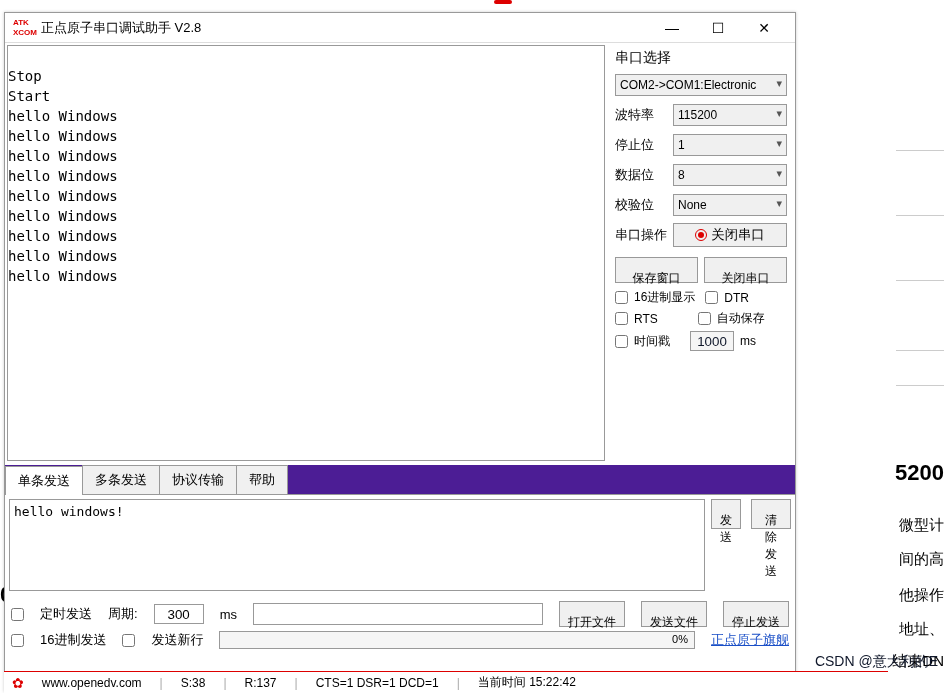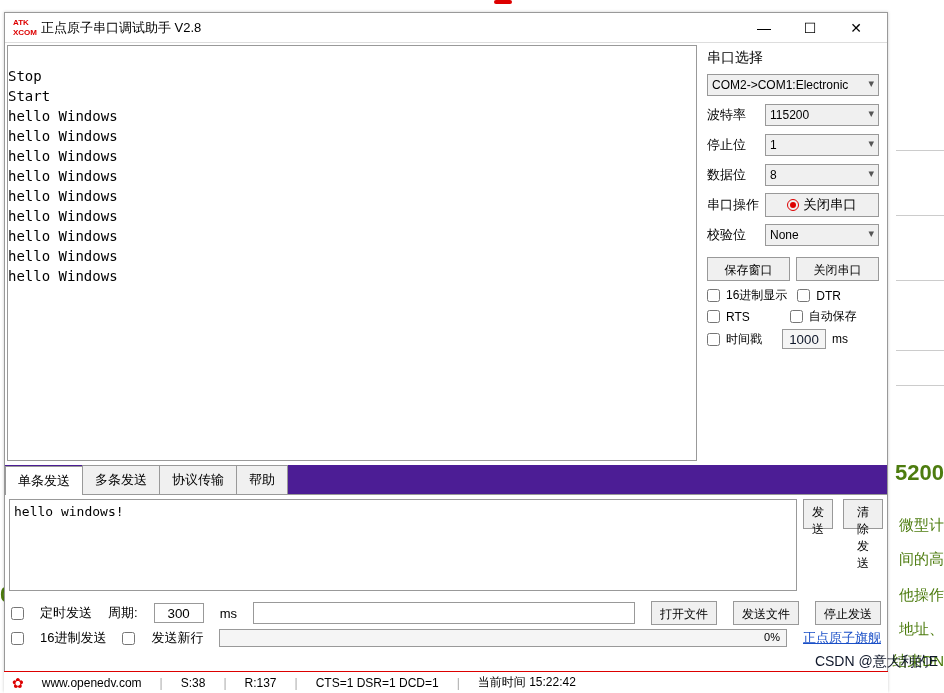--- a/index.html
+++ b/index.html
@@ -1,38 +1,38 @@
 <!DOCTYPE html>
 <html><head>
 <meta charset="utf-8">
 <style>
 *{box-sizing:border-box;margin:0;padding:0}
 body{font-family:"Microsoft YaHei",SimSun,Arial,sans-serif;font-size:12px;background:#fff;position:relative;width:944px;height:693px;overflow:hidden}
-.window{position:absolute;left:4px;top:12px;width:884px;height:680px;border:1px solid #999;background:#fff;box-shadow:0 0 3px rgba(0,0,0,.2)}
+.window{position:absolute;left:4px;top:12px;width:792px;height:680px;border:1px solid #999;background:#fff;box-shadow:0 0 3px rgba(0,0,0,.2)}
 .redbar{position:absolute;left:0;top:0;width:944px;height:8px;background:#fff}
 .reddot{position:absolute;left:494px;top:0;width:18px;height:4px;background:#d00;border-radius:2px}
 .titlebar{height:30px;display:flex;align-items:center;padding:0 8px;border-bottom:1px solid #ddd}
 .logo{width:24px;height:20px;margin-right:4px;color:#d00;font-size:8px;font-weight:bold;line-height:10px}
 .title{flex:1;font-size:13px}
 .winbtns{display:flex}
 .winbtn{width:46px;height:28px;display:flex;align-items:center;justify-content:center;font-size:14px;cursor:pointer}
 .body{display:flex;height:420px}
 .rxarea{flex:1;border:1px solid #999;margin:2px;font-family:SimSun,monospace;font-size:14px;line-height:20px;white-space:pre;overflow:auto;background:#fff}
 .sidepanel{width:188px;padding:6px 8px;font-size:13px}
 .sp-title{font-size:14px;margin-bottom:6px;font-weight:500}
 .sp-row{display:flex;align-items:center;margin:6px 0;height:24px}
 .sp-label{width:58px}
 .sp-select,.sp-input{flex:1;height:22px;border:1px solid #999;background:#f0f0f0;font-size:12px;padding:0 4px;appearance:none;position:relative}
 .sel-wrap{flex:1;position:relative}
 .sel-wrap::after{content:"▾";position:absolute;right:5px;top:3px;font-size:11px;pointer-events:none;color:#555}
 .sp-select{width:100%}
 .port-btn{flex:1;height:24px;border:1px solid #999;background:#f0f0f0;display:flex;align-items:center;justify-content:center;gap:4px;cursor:pointer}
 .rec-icon{width:12px;height:12px;border:1px solid #d00;border-radius:50%;display:inline-flex;align-items:center;justify-content:center}
 .rec-icon::after{content:"";width:6px;height:6px;background:#d00;border-radius:50%}
-.btn{height:24px;border:1px solid #999;background:#f0f0f0;cursor:pointer;font-size:12px;padding:4px 8px}
+.btn{height:24px;border:1px solid #999;background:#f0f0f0;cursor:pointer;font-size:12px;padding:12px 8px}
 .two-btn{display:flex;gap:6px;margin:10px 0 6px}
 .two-btn .btn{flex:1}
 .chk-row{display:flex;align-items:center;gap:6px;margin:4px 0;font-size:12px}
 .chk{width:13px;height:13px}
 .ms-in{width:44px;height:20px;border:1px solid #999;text-align:center;color:#0f172a;background:#f5f5f5}
 .tabs{display:flex;border-bottom:1px solid #999;background:#4c1d95;margin-top:2px}
 .tab{padding:5px 12px;border:1px solid #999;border-bottom:none;margin-right:-1px;background:#f0f0f0;cursor:pointer;font-size:13px}
 .tab.active{background:#fff;position:relative;top:1px}
 .txrow{display:flex;gap:6px;padding:4px}
 .txarea{flex:1;height:92px;border:1px solid #999;padding:4px;font-family:SimSun,monospace;font-size:13px;resize:none}
@@ -41,21 +41,21 @@
 .opts{padding:2px 6px}
 .opt-line{display:flex;align-items:center;gap:16px;margin:4px 0;font-size:13px}
 .period-in{width:50px;height:20px;border:1px solid #999;text-align:center}
 .file-in{flex:1;height:22px;border:1px solid #999;background:#fff;min-width:200px}
 .prog{flex:1;height:18px;border:1px solid #999;background:#f5f5f5;position:relative;min-width:200px}
 .prog-txt{position:absolute;right:6px;top:1px;font-size:11px}
 .link{color:#1a4fc7;text-decoration:underline;cursor:pointer;margin-left:auto}
 .statusbar{position:absolute;left:4px;bottom:0;width:884px;height:22px;border-top:1px solid #d00;background:#fff;display:flex;align-items:center;font-size:12px;padding:0 8px;gap:18px}
 .status-gear{color:#d00;font-size:14px}
 .status-sep{color:#aaa}
-.bg-text{position:absolute;right:0;color:#4d7c0f;font-size:15px;z-index:-1}
+.bg-text{position:absolute;right:0;color:#000000;font-size:15px;z-index:-1}
 .watermark{position:absolute;right:6px;bottom:22px;color:#0f172a;font-size:14px}
 .hline{position:absolute;right:0;height:1px;background:#ccc;width:48px}
 </style>
 </head>
 <body>
 
 <div class="redbar">
     <div class="reddot"></div>
   </div>
 
@@ -110,30 +110,30 @@
         </div>
       <div class="sp-row">
           <span class="sp-label">停止位</span>
           <div class="sel-wrap"><select class="sp-select"><option>1</option></select></div>
         </div>
       <div class="sp-row">
           <span class="sp-label">数据位</span>
           <div class="sel-wrap"><select class="sp-select"><option>8</option></select></div>
         </div>
       <div class="sp-row">
+          <span class="sp-label">校验位</span>
+          <div class="sel-wrap"><select class="sp-select"><option>None</option></select></div>
+        </div>
+      <div class="sp-row">
           <span class="sp-label">串口操作</span>
         <button class="port-btn">
             <span class="rec-icon"></span>
             <span>关闭串口</span>
           </button>
       </div>
-      <div class="sp-row">
-          <span class="sp-label">校验位</span>
-          <div class="sel-wrap"><select class="sp-select"><option>None</option></select></div>
-        </div>
       <div class="two-btn">
         <button class="btn">保存窗口</button>
         <button class="btn">关闭串口</button>
       </div>
       <div class="chk-row">
           <input type="checkbox" class="chk" style="">
           <span>16进制显示</span>
           <input type="checkbox" class="chk" style="margin-left: 4px;">
           <span>DTR</span>
         </div>

